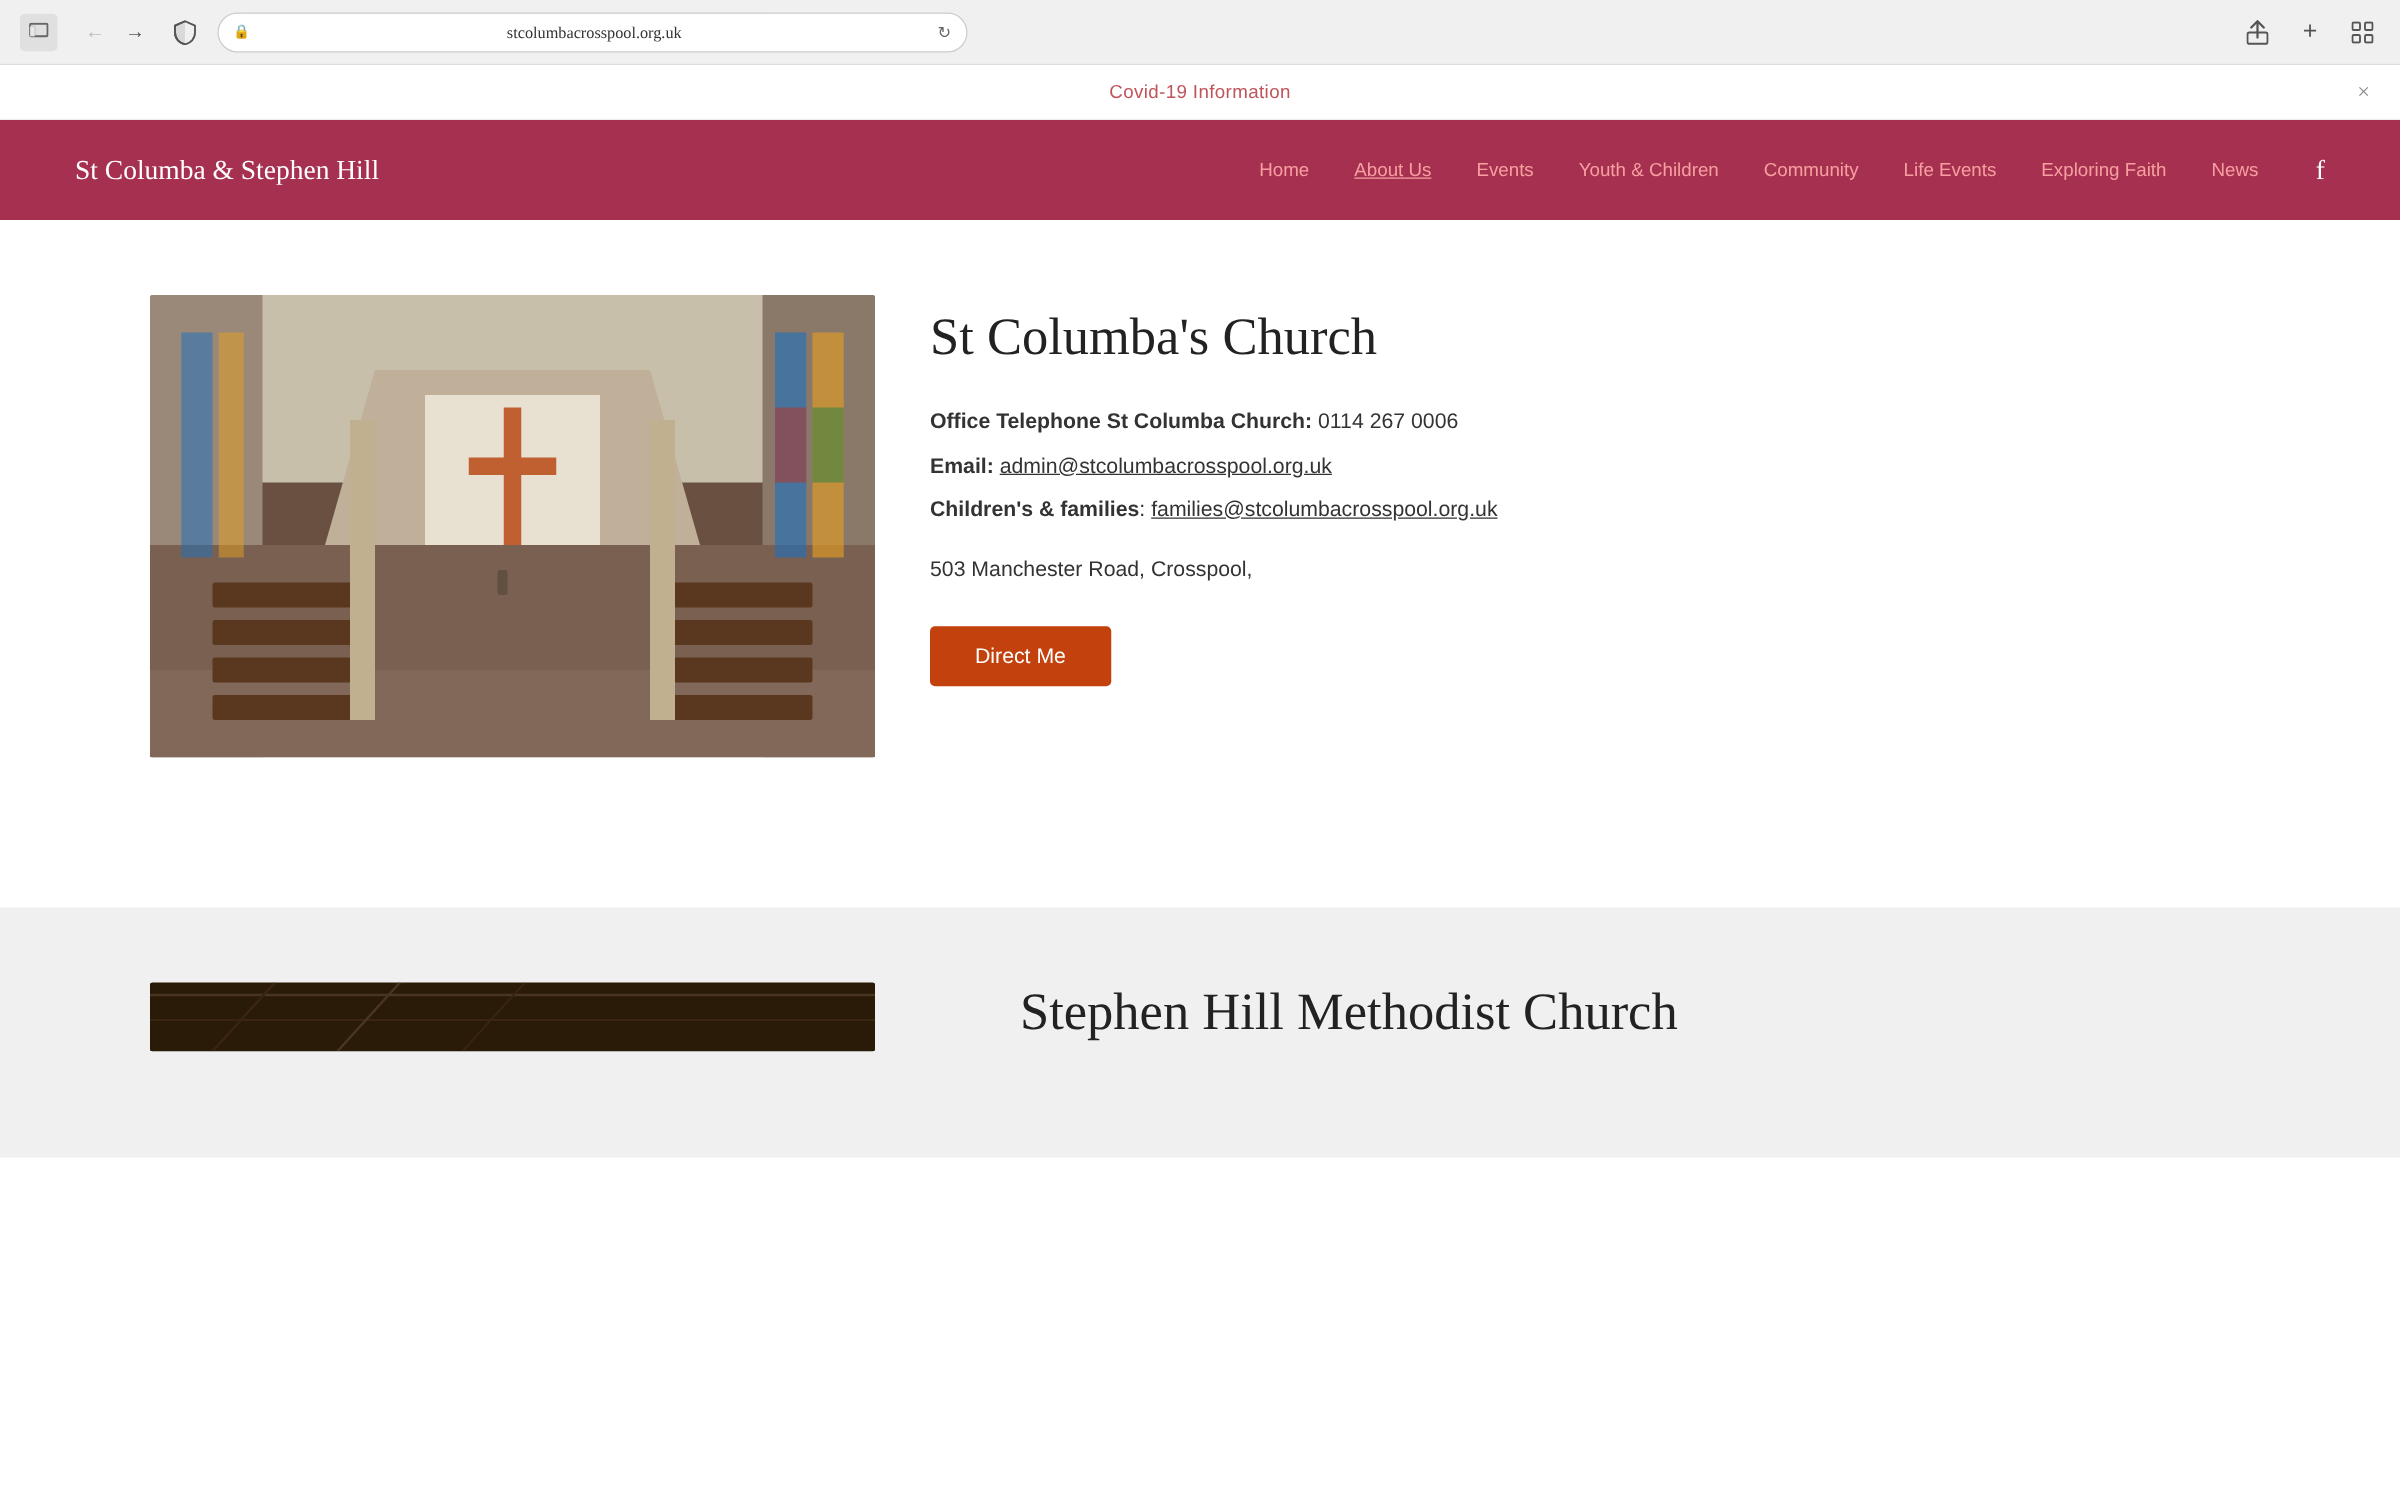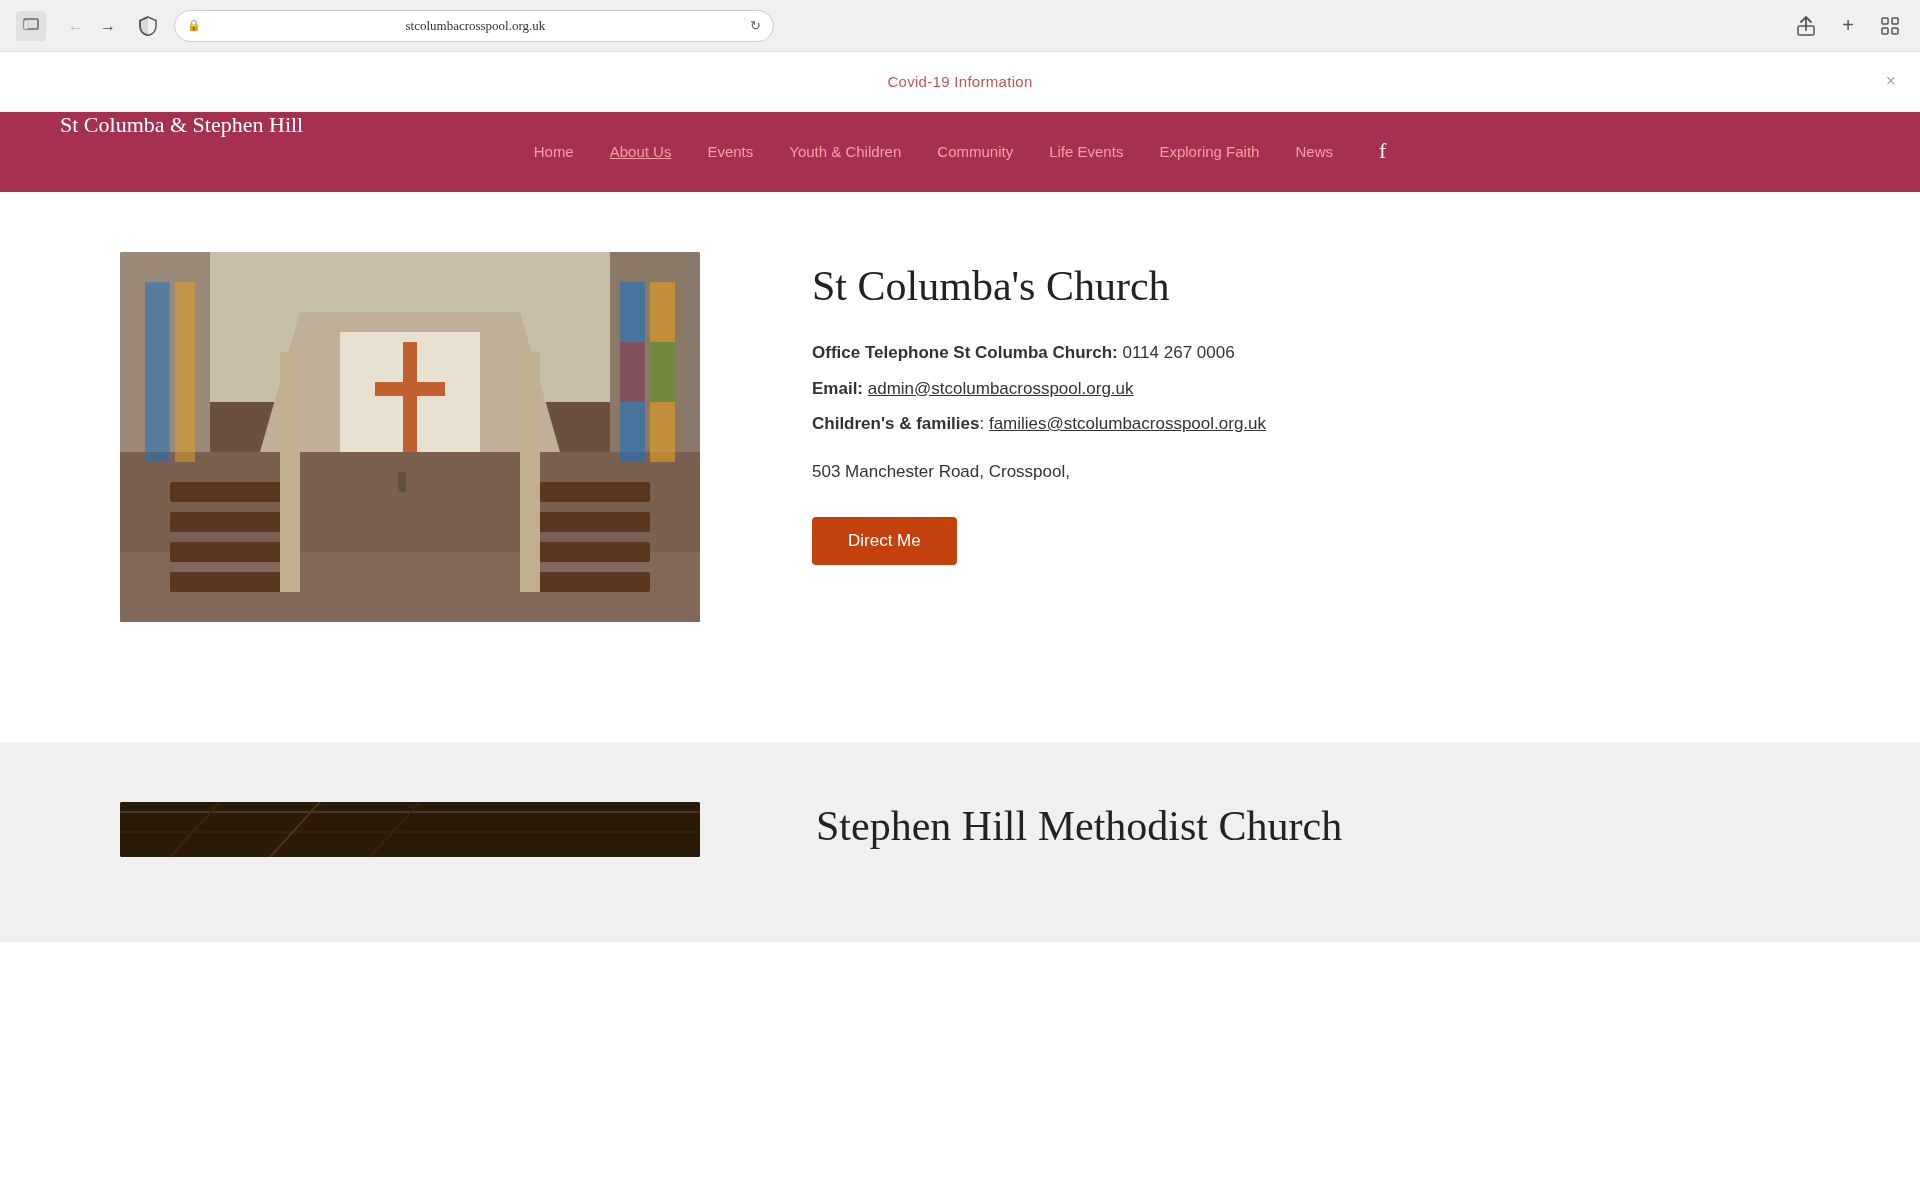--- a/index.html
+++ b/index.html
@@ -67,21 +67,21 @@
       width: 28px; height: 28px;
       display: flex; align-items: center; justify-content: center;
       font-size: 16px;
       color: #444;
     }
 
     
     .covid-banner {
       background: #fff;
       border-bottom: 1px solid #eee;
-      height: 60px;
+      height: 44px;
       display: flex;
       align-items: center;
       justify-content: center;
       position: relative;
     }
     .covid-text {
       color: #c0545a;
       font-family: Arial, sans-serif;
       font-size: 15px;
       letter-spacing: 0.3px;
@@ -94,21 +94,20 @@
       cursor: pointer;
     }
 
     
     .site-header {
       background: #a63050;
       height: 80px;
       display: flex;
       align-items: center;
       padding: 0 60px;
-      flex-direction: column;
     }
     .site-logo {
       color: #fff;
       font-size: 22px;
       font-family: Georgia, serif;
       font-weight: normal;
       white-space: nowrap;
       margin-right: auto;
     }
     .site-nav {
@@ -137,21 +136,21 @@
 
     
     .main-content {
       background: #fff;
       padding: 60px 120px;
     }
 
     
     .church-section {
       display: flex;
-      gap: 112px;
+      gap: 44px;
       align-items: flex-start;
       margin-bottom: 60px;
     }
     .church-info { flex: 1; padding-top: 10px; }
     .church-title {
       font-size: 42px;
       font-weight: normal;
       color: #222;
       margin-bottom: 30px;
       font-family: Georgia, serif;

